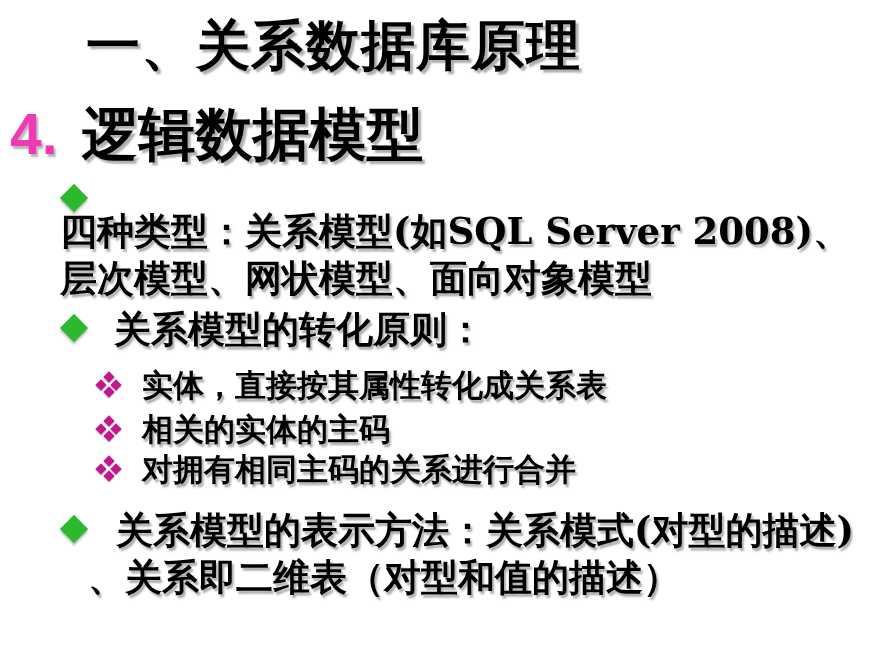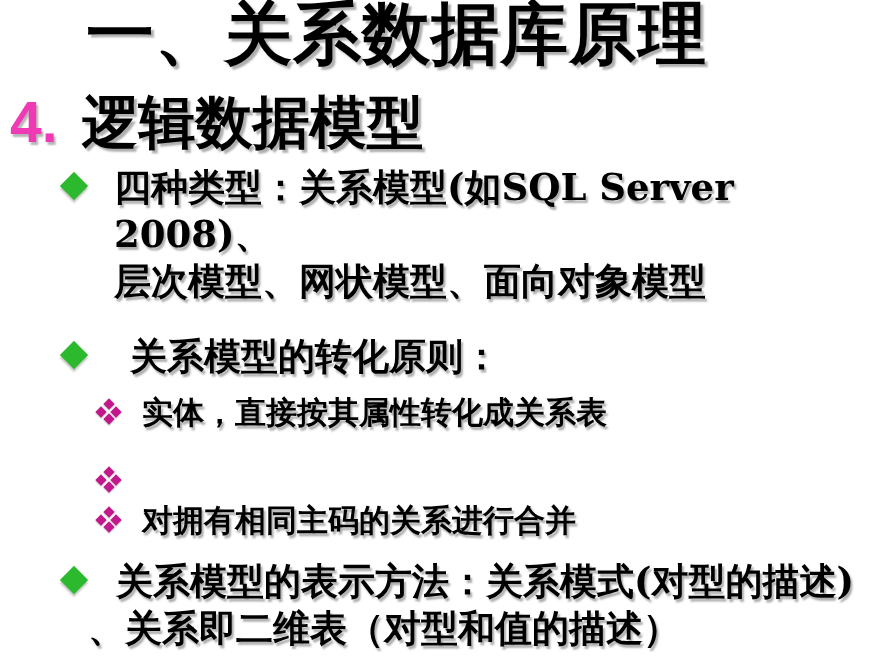--- a/index.html
+++ b/index.html
@@ -7,24 +7,24 @@
     position: relative;
     width: 896px;
     height: 656px;
     background: var(--c-bg, #ffffff);
     overflow: hidden;
     color: var(--c-text, #000000);
   }
 
   
   .title {
-    padding-top: 0;
+    padding-top: 12px;
     margin-left: 86px;
     font-family: "Liberation Sans", "DejaVu Sans", sans-serif;
-    font-size: 68px;
+    font-size: 54px;
     font-weight: 900;
     line-height: 66px;
     letter-spacing: 1px;
     text-shadow: 3px 3px 2px rgba(130,130,130,0.65);
     white-space: nowrap;
   }
 
   
   .heading {
     margin: 30px 0 0 10px;
@@ -57,24 +57,24 @@
   }
   .row.l2 {
     margin-left: 96px;
     margin-right: 14px;
     font-family: "DejaVu Serif", "Liberation Serif", serif;
     font-size: 31px;
     font-weight: 700;
     line-height: 40px;
   }
 
-  .mt16 { margin-top: 16px; }
-  .mt10 { margin-top: 28px; gap: 16px; }
+  .mt16 { margin-top: 16px; flex-direction: column; }
+  .mt10 { margin-top: 4px; }
   .mt12 { margin-top: 12px; text-align: right; }
-  .mt8  { margin-top: 8px; }
+  .mt8  { }
   .mt18 { margin-top: 18px; }
 
   
   .diamond {
     flex: none;
     width: 20px; height: 20px;
     margin: 12px 30px 0 4px;
     background: var(--c-l1, #2db92d);
     transform: rotate(45deg);
     box-shadow: 2px 2px 2px rgba(150,150,150,0.55);
@@ -141,20 +141,21 @@
   </div>
 
   <div class="row l2 mt10">
     <span class="cluster">
       <i class="d top"></i>
         <i class="d left"></i>
         <i class="d right"></i>
         <i class="d bottom"></i>
     </span>
     <div class="btext">
+      <div>相关的实体的主码</div>
     </div>
   </div>
 
   <div class="row l2 mt8">
     <span class="cluster">
       <i class="d top"></i>
         <i class="d left"></i>
         <i class="d right"></i>
         <i class="d bottom"></i>
     </span>

